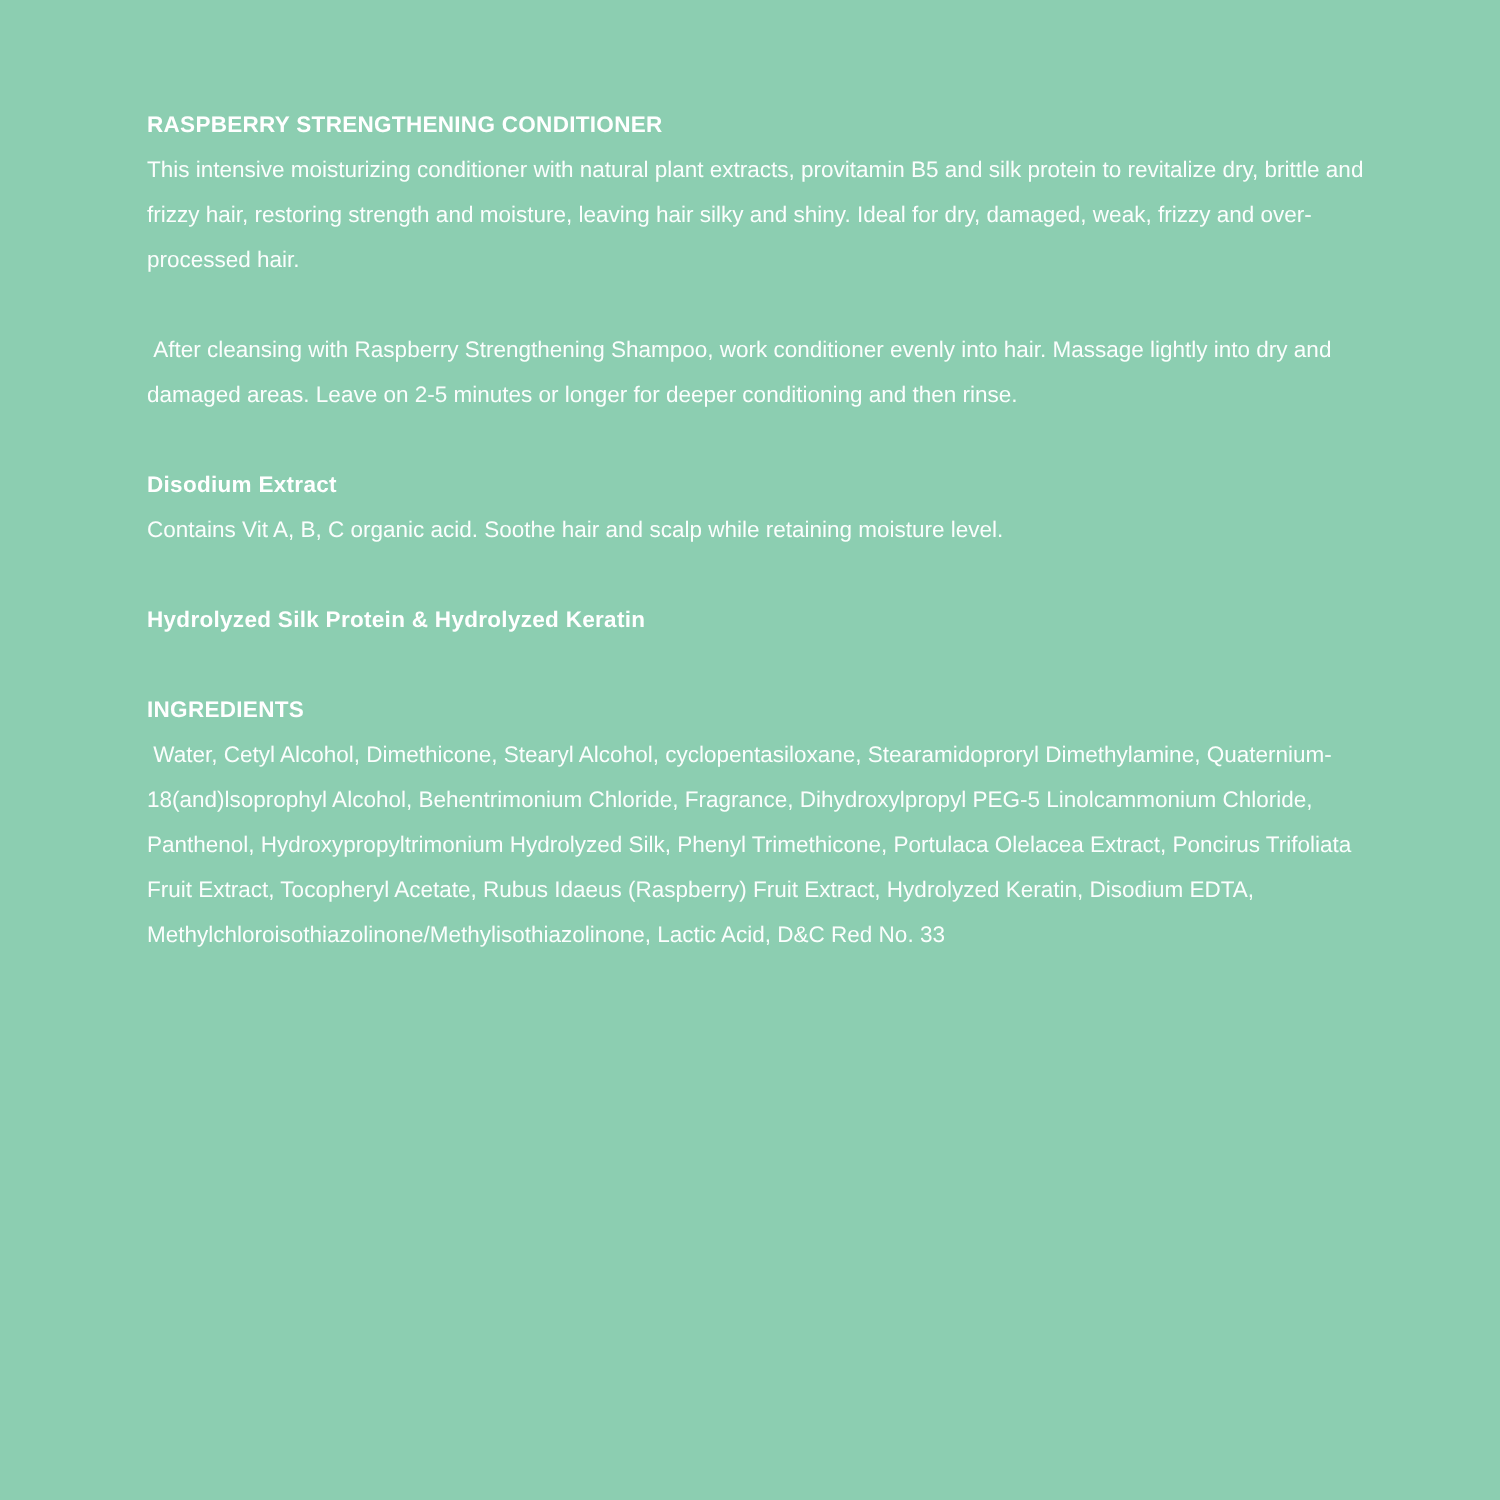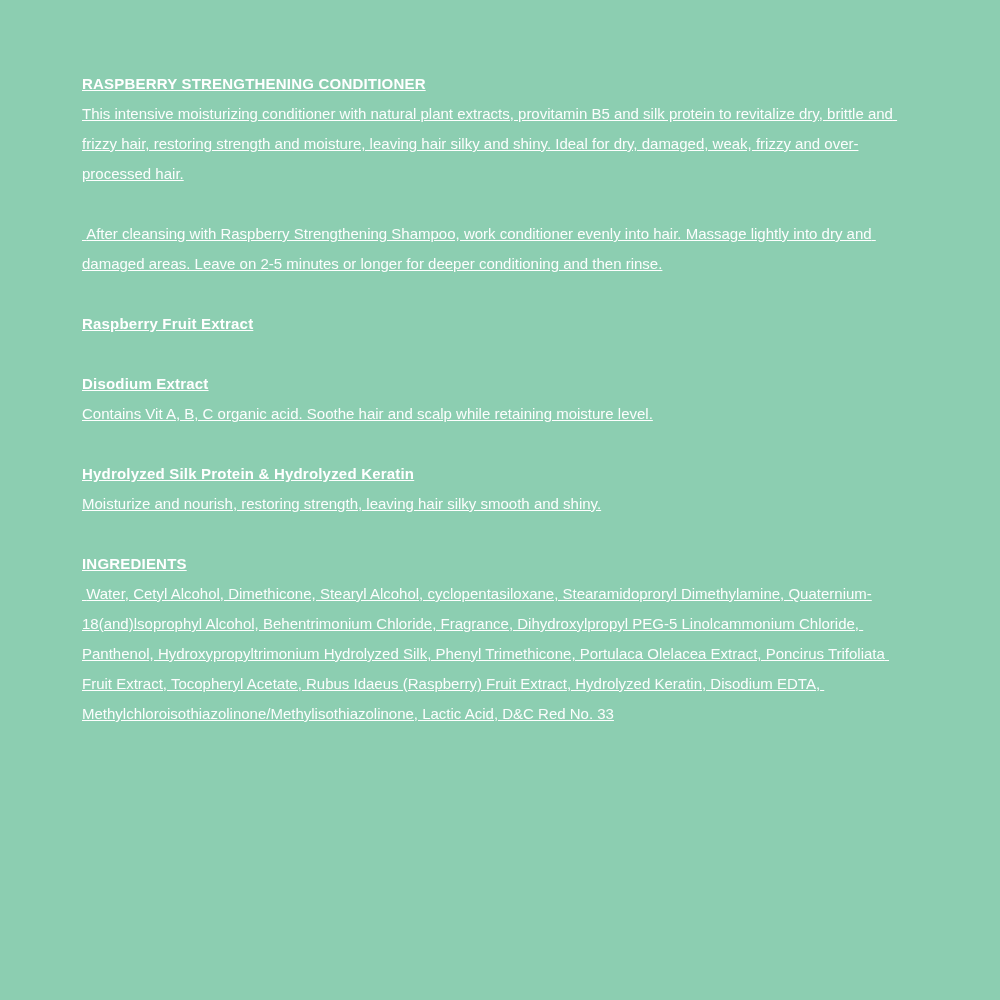--- a/index.html
+++ b/index.html
@@ -16,22 +16,21 @@
   .label-text {
     position: absolute;
     left: 82px;
     top: 69px;
     width: 835px;
     color: #ffffff;
     font-size: 15px;
     line-height: 30px;
   }
   .section {
-    margin: 0 0 30px 0;
-    text-decoration: underline;
+    margin: 0 0 30px 16px;
   }
   .section h2 {
     margin: 0;
     font-size: 15px;
     line-height: 30px;
     font-weight: 700;
     letter-spacing: 0.2px;
     color: #ffffff;
   }
   .section p {
@@ -49,31 +48,29 @@
     <h2>RASPBERRY STRENGTHENING CONDITIONER</h2>
     <p>This intensive moisturizing conditioner with natural plant extracts, provitamin B5 and silk protein to revitalize dry, brittle and frizzy hair, restoring strength and moisture, leaving hair silky and shiny. Ideal for dry, damaged, weak, frizzy and over-processed hair.</p>
   </section>
 
   <section class="section">
     <p> After cleansing with Raspberry Strengthening Shampoo, work conditioner evenly into hair. Massage lightly into dry and damaged areas. Leave on 2-5 minutes or longer for deeper conditioning and then rinse.</p>
   </section>
 
 
   <section class="section">
-    <h2>Raspberry Fruit Extract</h2>
   </section>
 
   <section class="section">
     <h2>Disodium Extract</h2>
     <p>Contains Vit A, B, C organic acid. Soothe hair and scalp while retaining moisture level.</p>
   </section>
 
   <section class="section">
     <h2>Hydrolyzed Silk Protein &amp; Hydrolyzed Keratin</h2>
-    <p>Moisturize and nourish, restoring strength, leaving hair silky smooth and shiny.</p>
   </section>
 
   <section class="section">
     <h2>INGREDIENTS</h2>
     <p> Water, Cetyl Alcohol, Dimethicone, Stearyl Alcohol, cyclopentasiloxane, Stearamidoproryl Dimethylamine, Quaternium-18(and)lsoprophyl Alcohol, Behentrimonium Chloride, Fragrance, Dihydroxylpropyl PEG-5 Linolcammonium Chloride, Panthenol, Hydroxypropyltrimonium Hydrolyzed Silk, Phenyl Trimethicone, Portulaca Olelacea Extract, Poncirus Trifoliata Fruit Extract, Tocopheryl Acetate, Rubus Idaeus (Raspberry) Fruit Extract, Hydrolyzed Keratin, Disodium EDTA, Methylchloroisothiazolinone/Methylisothiazolinone, Lactic Acid, D&amp;C Red No. 33</p>
   </section>
 
 </div>
 
 </body></html>

